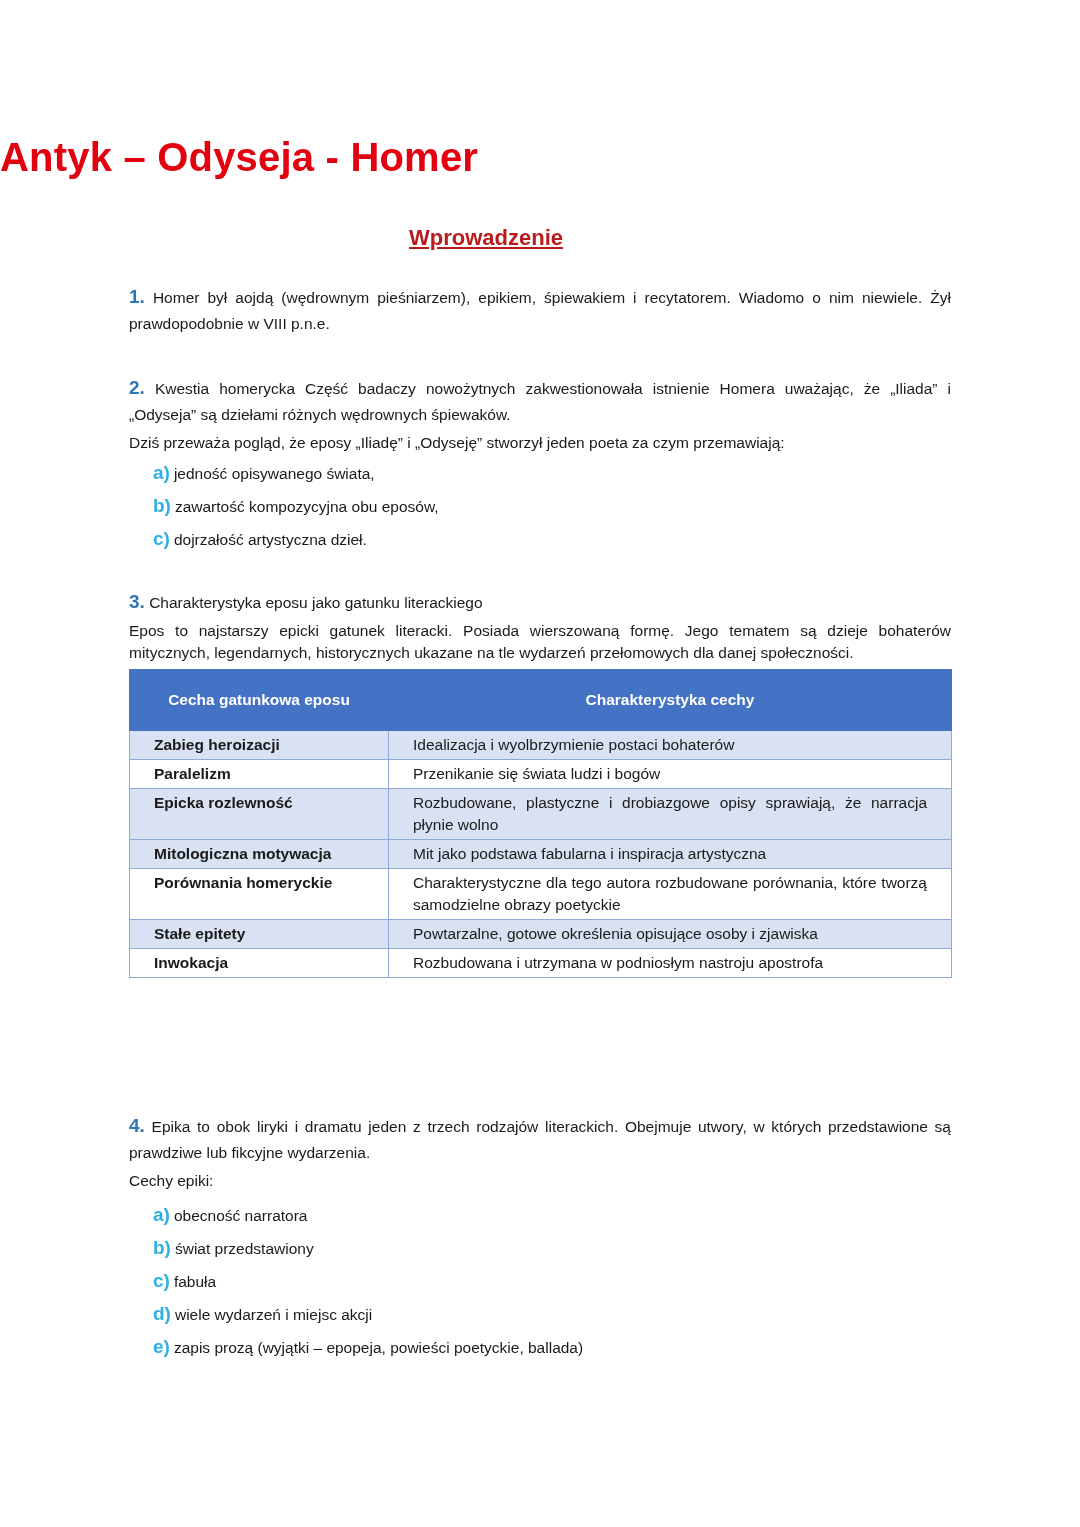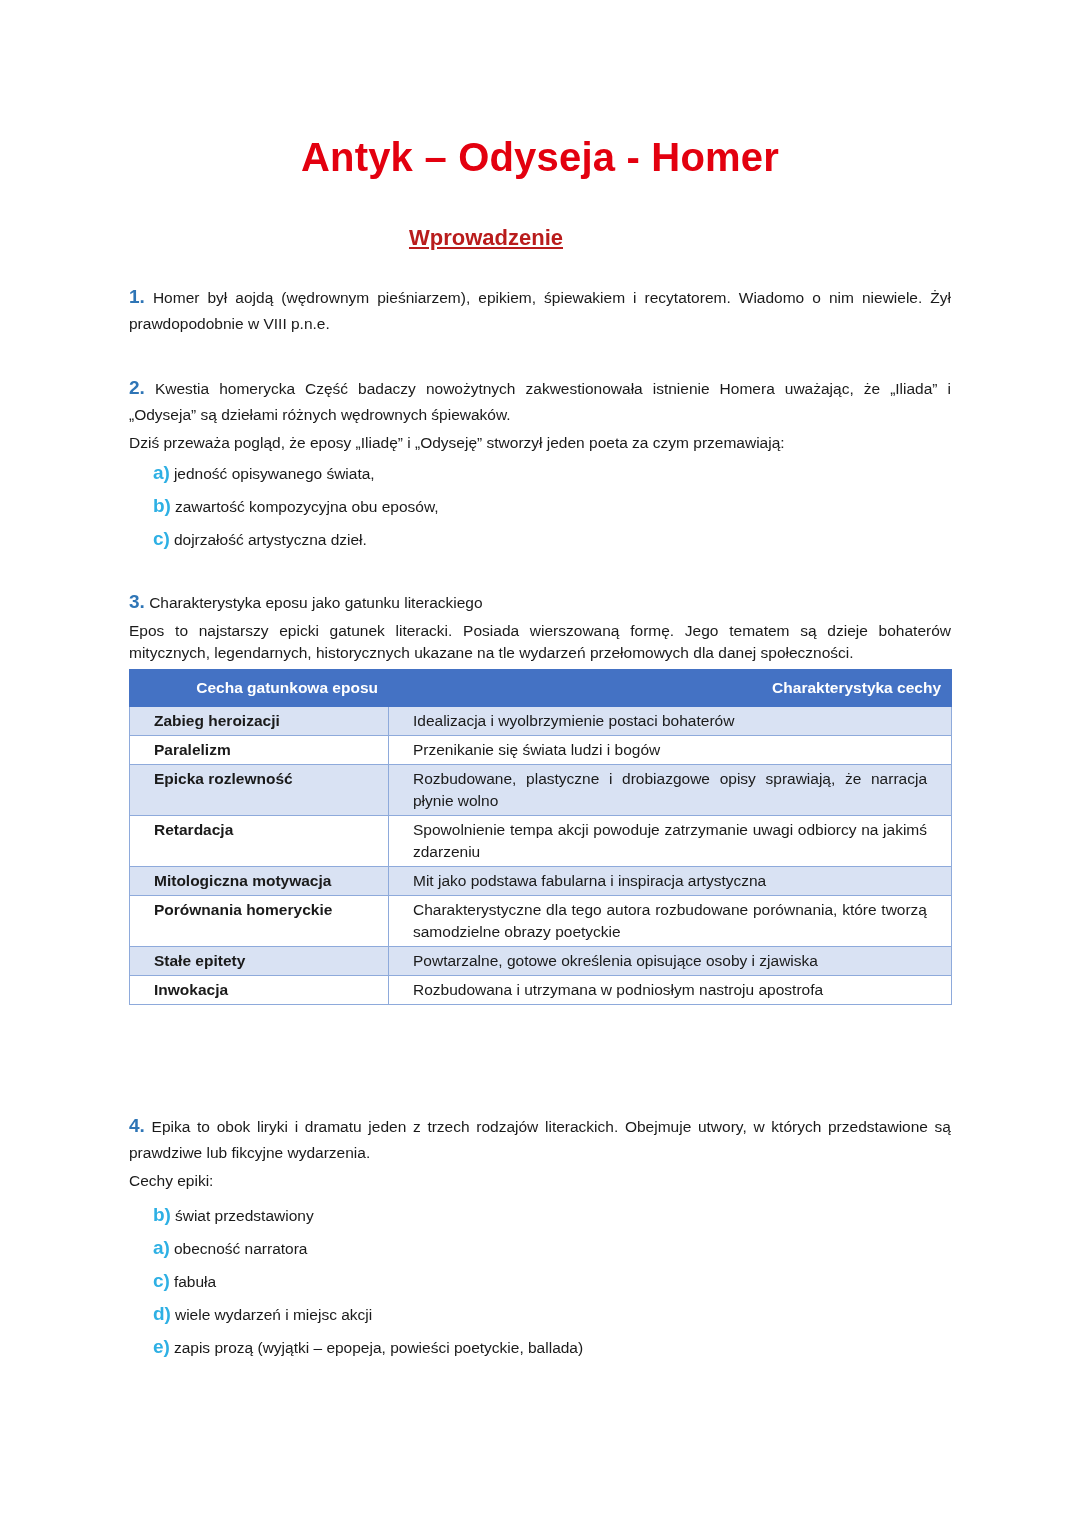--- a/index.html
+++ b/index.html
@@ -1,29 +1,29 @@
 <!DOCTYPE html>
 <html><head>
 <meta charset="utf-8">
 <style>
   html, body { margin: 0; padding: 0; background: #ffffff; }
   body { width: 1080px; height: 1527px; position: relative; overflow: hidden;
          font-family: "Liberation Sans", "DejaVu Sans", sans-serif; color: #1a1a1a; }
-  .title { position: absolute; top: 135px; left: 0; width: 1080px; text-align: center;
+  .title { position: absolute; top: 135px; left: 0; width: 1080px; text-align: left;
            font-size: 40px; font-weight: bold; color: #e3000f; letter-spacing: 0.2px; }
   .subtitle { position: absolute; top: 225px; left: 0; width: 972px; text-align: center;
               font-size: 22px; font-weight: bold; color: #b91c1c; text-decoration: underline; }
   .content { position: absolute; left: 129px; width: 822px; font-size: 15.5px; line-height: 26px; }
   .num { color: #2e75b6; font-weight: bold; font-size: 19px; }
   .para { text-align: justify; margin: 0; }
   .li { margin-left: 24px; height: 33px; line-height: 33px; }
   .li .mark { color: #2eb0e4; font-weight: bold; font-size: 19px; margin-right: 4px; }
   table { border-collapse: collapse; width: 823px; font-size: 15.5px; }
-  th { background: #4472c4; color: #ffffff; text-align: right; font-weight: bold;
-       padding: 5px 10px; height: 26px; border: 1px solid #4472c4; }
+  th { background: #4472c4; color: #ffffff; text-align: center; font-weight: bold;
+       padding: 17px 10px; height: 26px; border: 1px solid #4472c4; }
   td { border: 1px solid #8eaadb; padding: 3px 24px; vertical-align: top; line-height: 22px; }
   td.k { font-weight: bold; width: 210px; text-align: justify; }
   td.v { text-align: justify; }
   tr.alt td { background: #d9e2f3; }
 </style>
 </head>
 <body>
 
 <div class="title">Antyk – Odyseja - Homer</div>
 <div class="subtitle">Wprowadzenie</div>
@@ -58,24 +58,20 @@
           <td class="v">Idealizacja i wyolbrzymienie postaci bohaterów</td>
         </tr>
         <tr>
           <td class="k">Paralelizm</td>
           <td class="v">Przenikanie się świata ludzi i bogów</td>
         </tr>
         <tr class="alt">
           <td class="k">Epicka rozlewność</td>
           <td class="v">Rozbudowane, plastyczne i drobiazgowe opisy sprawiają, że narracja płynie wolno</td>
         </tr>
-        <tr>
-          <td class="k">Retardacja</td>
-          <td class="v">Spowolnienie tempa akcji powoduje zatrzymanie uwagi odbiorcy na jakimś zdarzeniu</td>
-        </tr>
         <tr class="alt">
           <td class="k">Mitologiczna motywacja</td>
           <td class="v">Mit jako podstawa fabularna i inspiracja artystyczna</td>
         </tr>
         <tr>
           <td class="k">Porównania homeryckie</td>
           <td class="v">Charakterystyczne dla tego autora rozbudowane porównania, które tworzą samodzielne obrazy poetyckie</td>
         </tr>
         <tr class="alt">
           <td class="k">Stałe epitety</td>
@@ -86,19 +82,19 @@
           <td class="v">Rozbudowana i utrzymana w podniosłym nastroju apostrofa</td>
         </tr>
       </tbody>
   </table>
 </div>
 
 <div class="content" style="top:1113px;">
   <p class="para"><span class="num">4.</span> <span>Epika to obok liryki i dramatu jeden z trzech rodzajów literackich. Obejmuje utwory, w których przedstawione są prawdziwe lub fikcyjne wydarzenia.</span></p>
   <p class="para" style="margin-top:2px;">Cechy epiki:</p>
   <div style="margin-top:4px;">
+    <div class="li"><span class="mark">a)</span><span>obecność narratora</span></div>
     <div class="li"><span class="mark">b)</span><span>świat przedstawiony</span></div>
-    <div class="li"><span class="mark">a)</span><span>obecność narratora</span></div>
     <div class="li"><span class="mark">c)</span><span>fabuła</span></div>
     <div class="li"><span class="mark">d)</span><span>wiele wydarzeń i miejsc akcji</span></div>
     <div class="li"><span class="mark">e)</span><span>zapis prozą (wyjątki – epopeja, powieści poetyckie, ballada)</span></div>
   </div>
 </div>
 
 </body></html>

